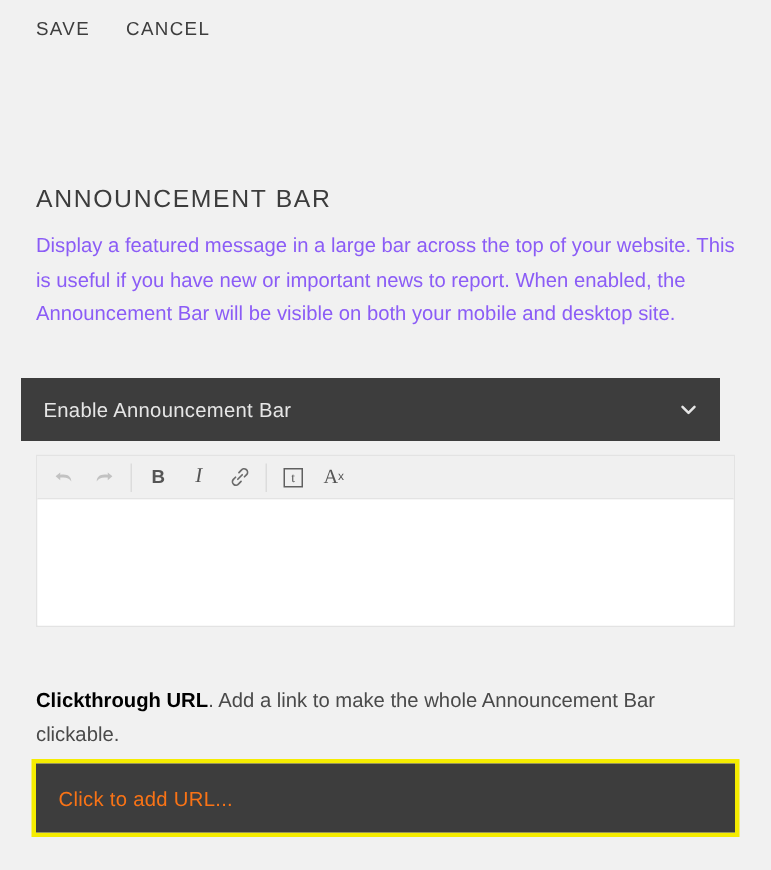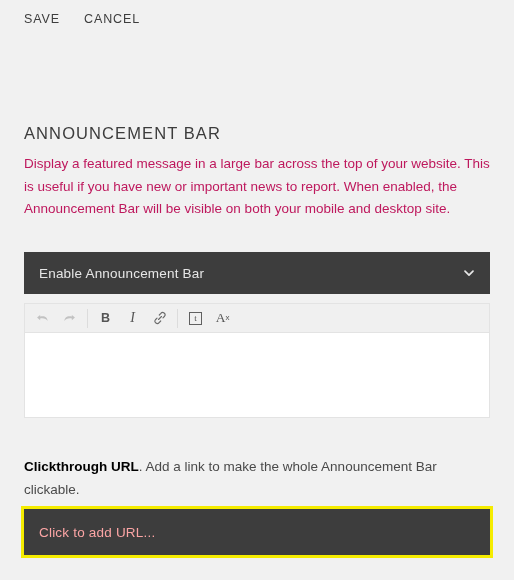--- a/index.html
+++ b/index.html
@@ -50,27 +50,27 @@
   }
 
   
   .description {
     position: absolute;
     left: 24px;
     top: 153px;
     width: 466px;
     font-size: 13.5px;
     line-height: 22.5px;
-    color: #be185d;
+    color: #8b5cf6;
   }
 
   
   .select-field {
     position: absolute;
-    left: 24px;
+    left: 14px;
     top: 252px;
     width: 466px;
     height: 42px;
     background: #3d3d3d;
     display: flex;
     align-items: center;
     justify-content: space-between;
     padding: 0 15px;
     box-sizing: border-box;
     cursor: pointer;
@@ -188,21 +188,21 @@
     height: 100%;
     box-sizing: border-box;
     background: #3d3d3d;
     display: flex;
     align-items: center;
     padding: 0 15px;
     cursor: pointer;
   }
   .url-field .placeholder {
     font-size: 13.5px;
-    color: #fca5a5;
+    color: #f97316;
     letter-spacing: 0.2px;
   }
 </style>
 </head>
 <body>
 
 <div class="action-bar">
   <span class="action-link">SAVE</span>
   <span class="action-link">CANCEL</span>
 </div>

